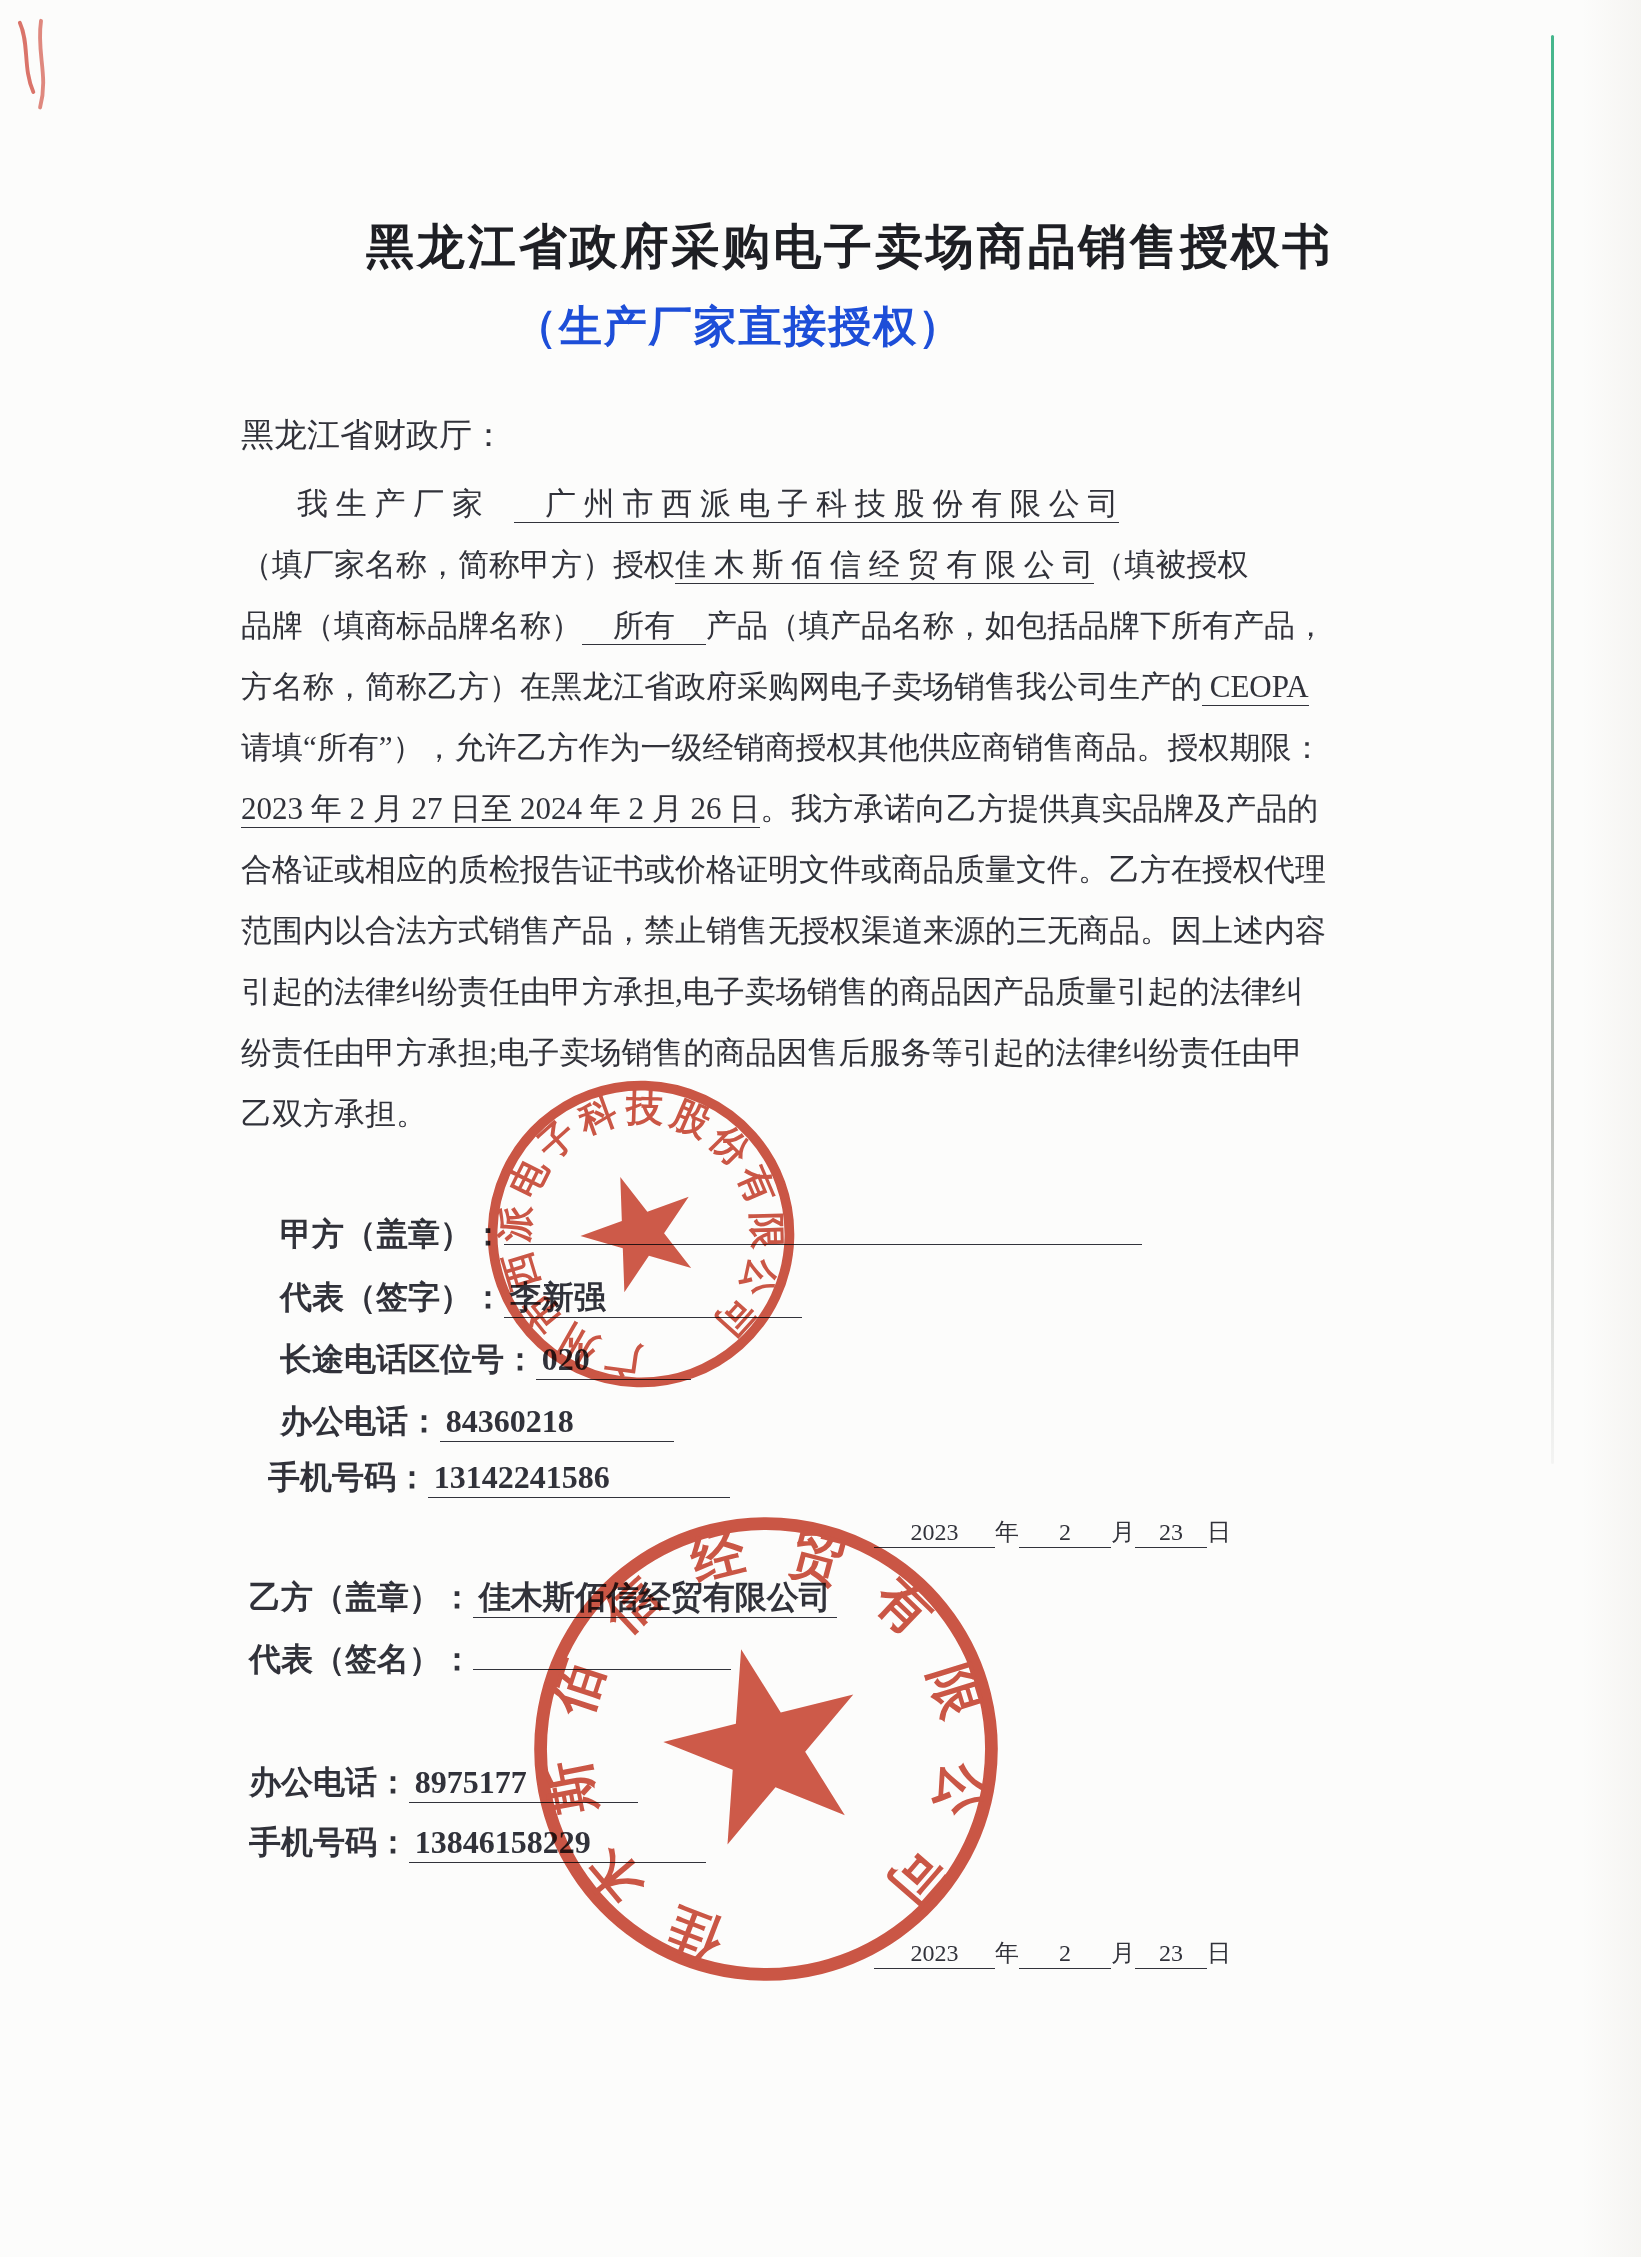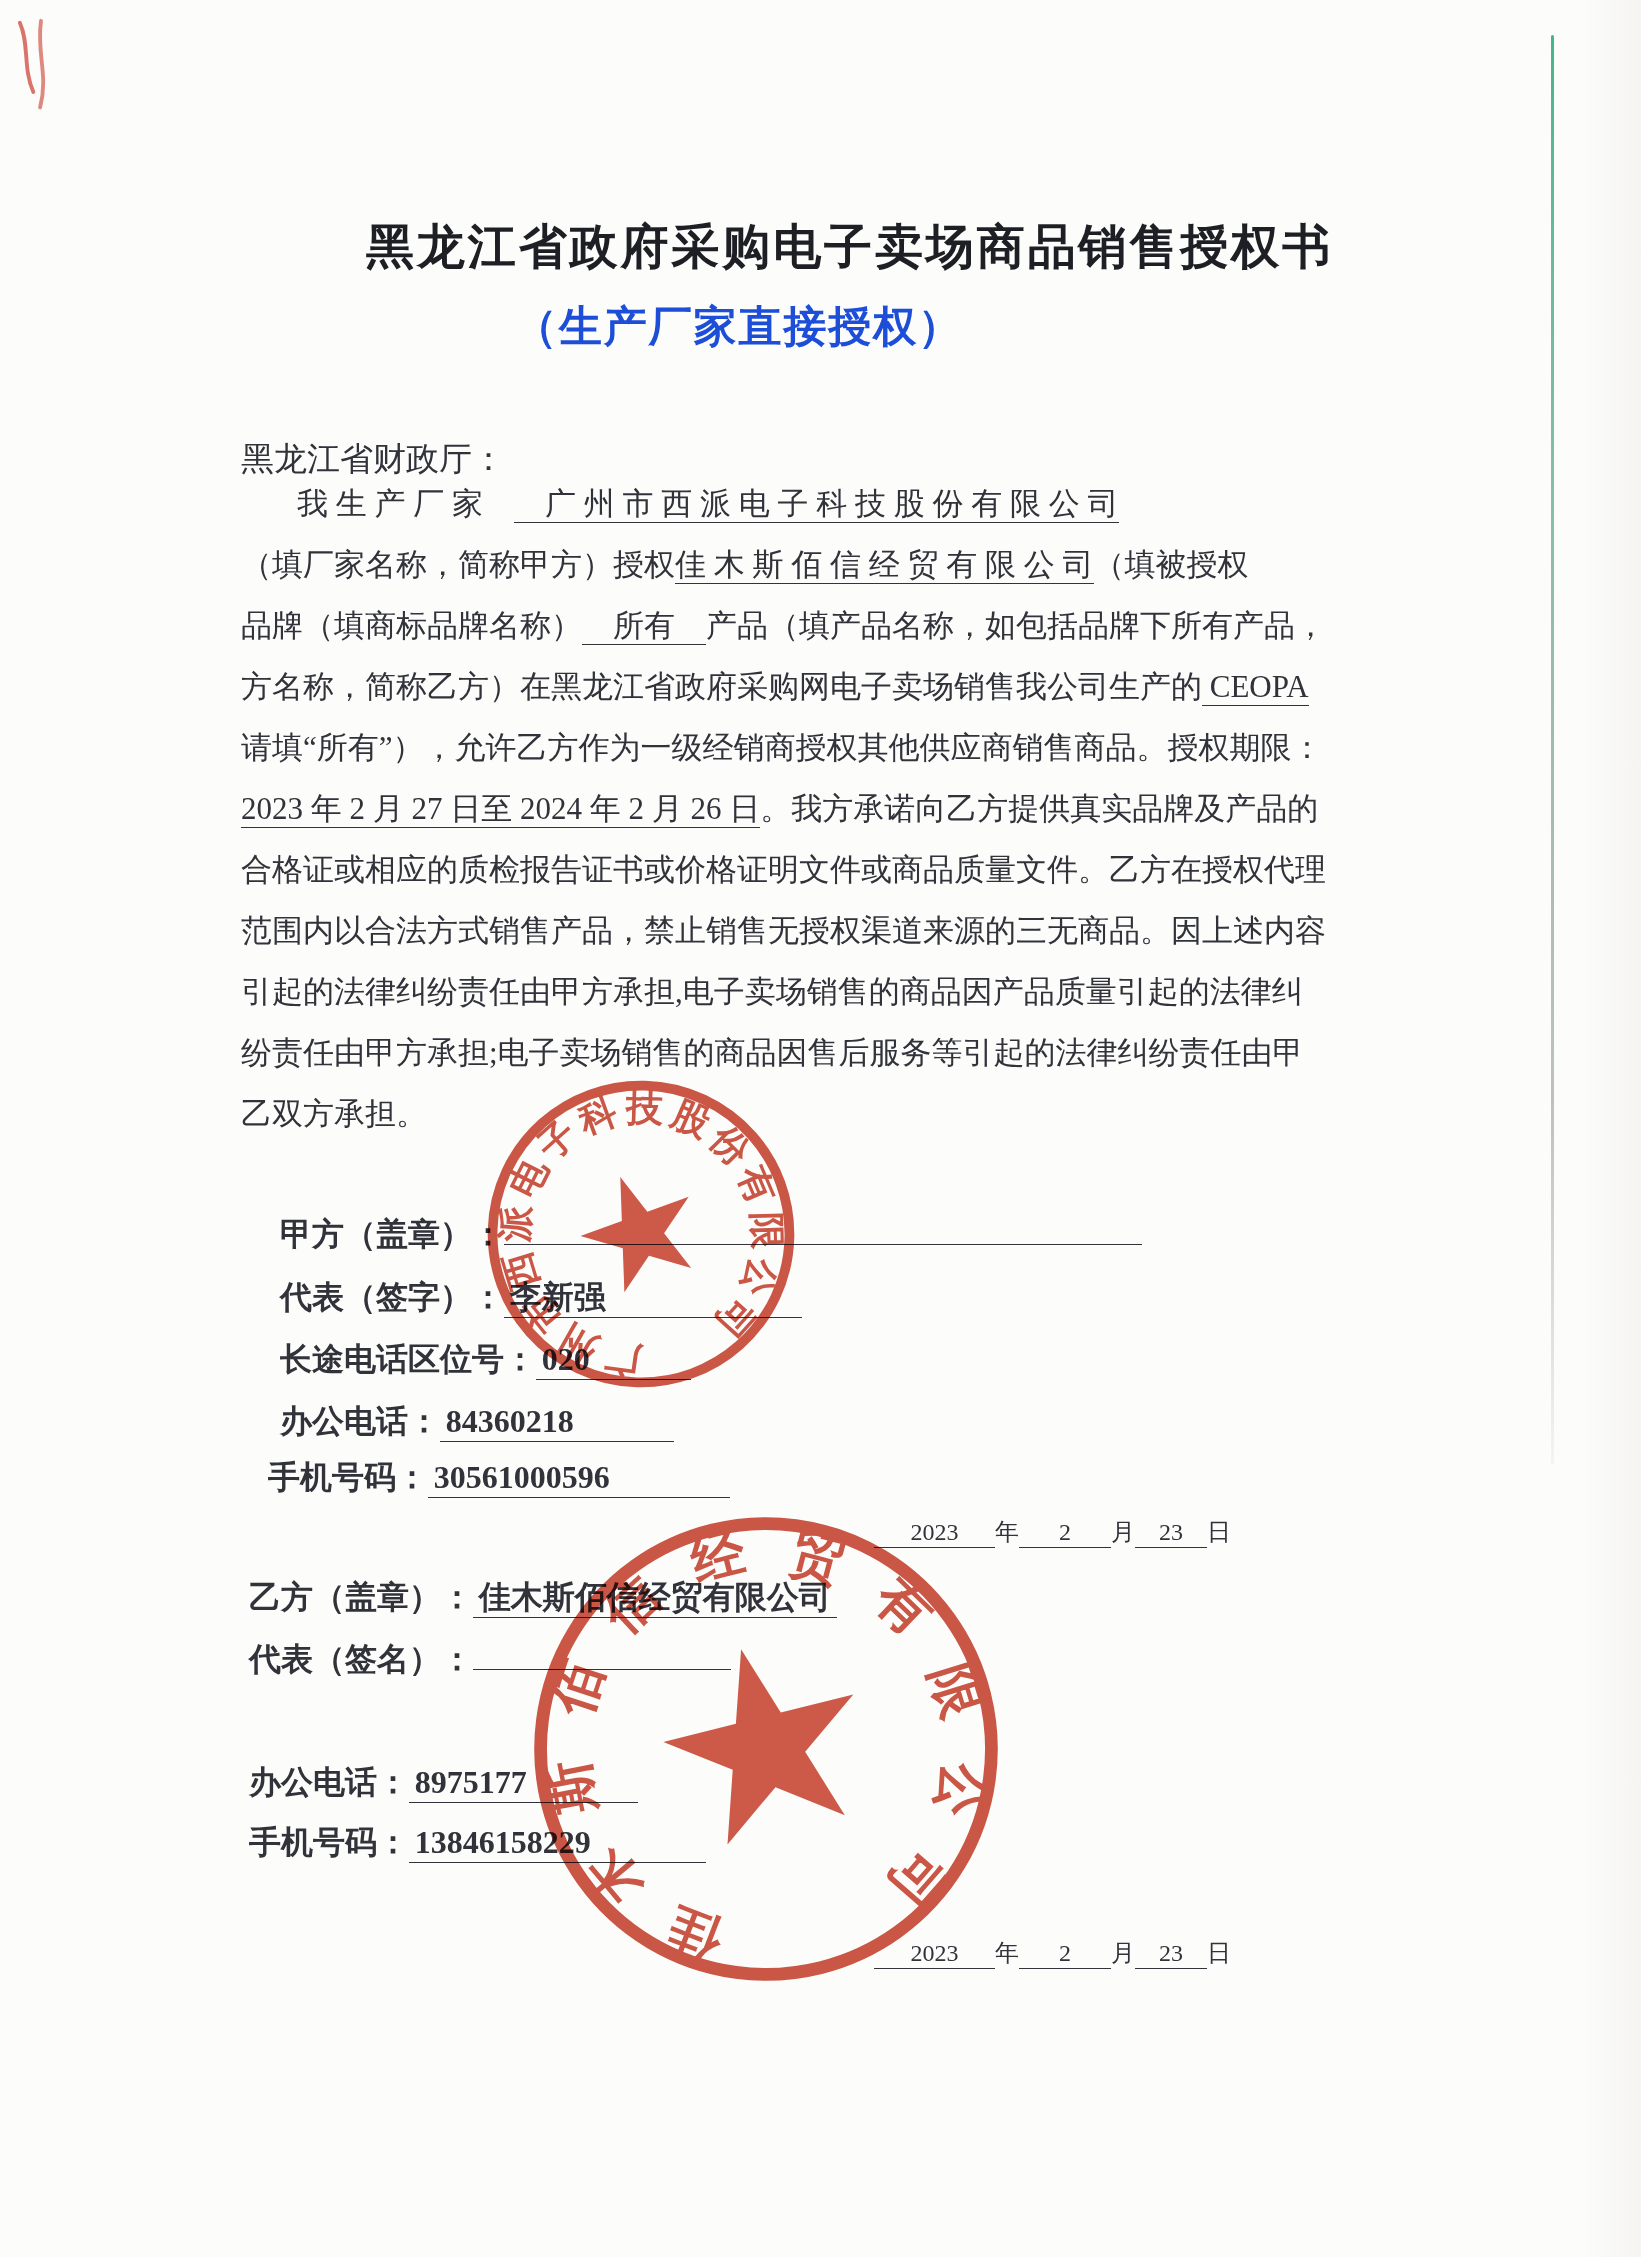--- a/index.html
+++ b/index.html
@@ -11,21 +11,21 @@
     background:linear-gradient(90deg, rgba(243,242,239,0) 0%, #f4f3f0 80%);}
   .scan-line{position:absolute;left:1551px;top:35px;width:2.9px;height:1429px;border-radius:1.9px;opacity:.9;
     background:linear-gradient(180deg,#2fae7f 0%,#52b28a 12%,#79b79d 32%,#9db4a8 55%,#b9bcb8 76%,rgba(190,193,190,.15) 100%);}
   .corner-marks{position:absolute;left:7.7px;top:15.4px;}
   .title1{position:absolute;top:218px;left:0;width:1699px;text-align:center;
     font-family:"Liberation Sans","DejaVu Sans",sans-serif;font-weight:bold;font-size:48px;line-height:1.2;
     letter-spacing:2.9px;color:#1e1f24;}
   .title2{position:absolute;top:301px;left:0;width:1477px;text-align:center;
     font-family:"Liberation Sans","DejaVu Sans",sans-serif;font-weight:bold;font-size:43px;line-height:1.2;
     letter-spacing:1.9px;color:#1d4ed8;}
-  .salutation{position:absolute;left:241px;top:413px;font-size:33px;margin-top:24px;}
+  .salutation{position:absolute;left:241px;top:413px;font-size:33px;}
   .body-lines{position:absolute;left:241px;top:473px;width:1106px;font-size:31px;line-height:61px;}
   .body-line{white-space:nowrap;}
   .body-line:first-child{text-indent:56px;}
   .u{border-bottom:1.9px solid #32333b;padding-bottom:1px;}
   .sig-row{position:absolute;font-size:32px;white-space:nowrap;font-weight:bold;}
   .sig-row .val{display:inline-block;min-width:var(--w,39px);border-bottom:1.9px solid #32333b;
     padding:0 5.8px;line-height:1.25;}
   .date-row{position:absolute;font-size:24px;white-space:nowrap;}
   .date-row .dv{display:inline-block;border-bottom:1.9px solid #32333b;text-align:center;line-height:1.25;}
   .date-row .dy{min-width:121px;}
@@ -75,21 +75,21 @@
   <div class="sig-row" style="left:280px;top:1276px;--w:286px">
     <span>代表（签字）：</span><span class="val">李新强</span>
   </div>
   <div class="sig-row" style="left:280px;top:1338px;--w:143px">
     <span>长途电话区位号：</span><span class="val">020</span>
   </div>
   <div class="sig-row" style="left:280px;top:1400px;--w:222px">
     <span>办公电话：</span><span class="val">84360218</span>
   </div>
   <div class="sig-row" style="left:268px;top:1456px;--w:290px">
-    <span>手机号码：</span><span class="val">30561000596</span>
+    <span>手机号码：</span><span class="val">13142241586</span>
   </div>
 
   <div class="date-row" style="left:874px;top:1516px">
     <span class="dv dy">2023</span><span>年</span><span class="dv dm">2</span><span>月</span><span class="dv dd">23</span><span>日</span>
   </div>
 
   <div class="sig-row" style="left:249px;top:1576px;--w:348px">
     <span>乙方（盖章）：</span><span class="val">佳木斯佰信经贸有限公司</span>
   </div>
   <div class="sig-row" style="left:249px;top:1638px;--w:246px">

